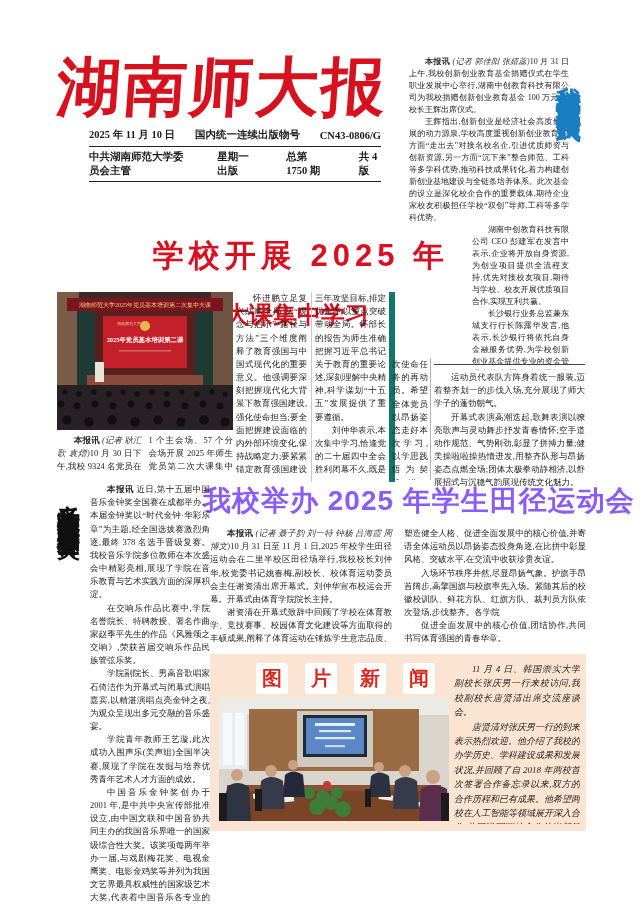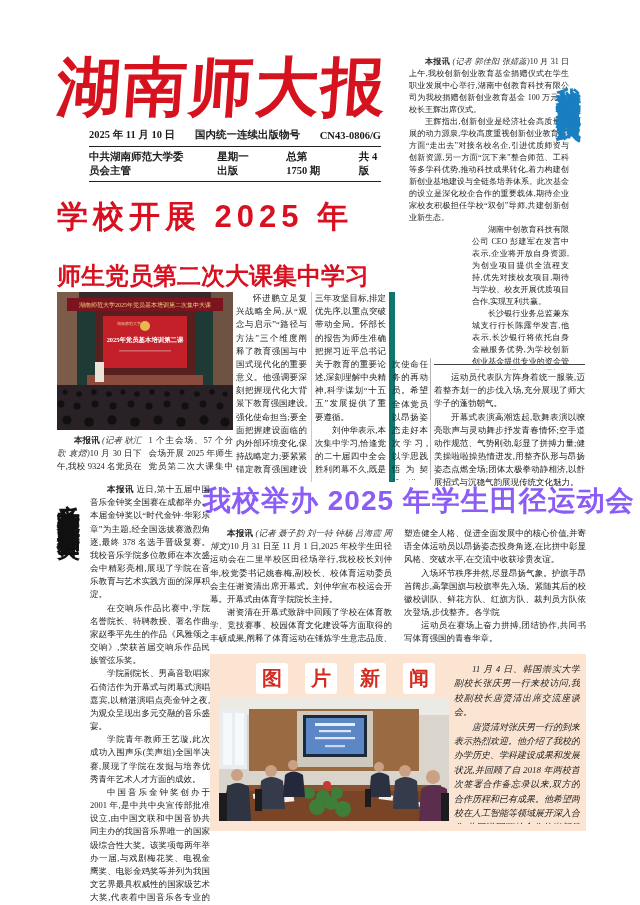--- a/index.html
+++ b/index.html
@@ -24,21 +24,21 @@
   #donation{left:409px;top:56px;width:160px;height:314px;overflow:hidden;font-size:8px;}
   #donation p{margin:0;text-indent:2em;line-height:1.5;text-align:justify;}
   #donation .wrap-indent p{margin-left:63px;}
   #blue-headline{left:549px;top:66px;width:37px;height:390px;
       writing-mode:vertical-rl;text-orientation:upright;
       font-size:25px;font-weight:bold;color:#1a7fc1;letter-spacing:2px;
       font-family:"Liberation Sans",sans-serif;text-align:left;}
   
   #red-headline{left:57px;top:196px;width:392px;color:#d8101f;
       font-family:"Liberation Sans",sans-serif;font-weight:bold;}
-  #red-headline .l1{font-size:31px;text-align:left;letter-spacing:5px;white-space:nowrap;}
+  #red-headline .l1{font-size:31px;text-align:right;letter-spacing:5px;white-space:nowrap;margin-top:39px;}
   #red-headline .l2{font-size:24px;letter-spacing:0px;white-space:nowrap;margin-top:22px;}
   
   #photo1{left:57px;top:292px;width:176px;height:138px;}
   
   #study-intro{left:57px;top:434px;width:176px;height:48px;overflow:hidden;
       column-count:2;column-gap:7px;}
   
   #study-body{left:236px;top:292px;width:150px;height:190px;overflow:hidden;
       column-count:2;column-gap:8px;column-rule:1px solid #c9c9c9;
       border-right:6px solid #0f766e;padding-right:3px;}
@@ -84,21 +84,21 @@
     <span>中共湖南师范大学委员会主管</span>
     <span>星期一出版</span>
     <span>总第 1750 期</span>
     <span>共 4 版</span>
   </div>
 </div>
 
 <div class="abs body-txt" id="donation">
   <p><b class="lede">本报讯</b>
     <span class="byline">(记者 郭佳阳 张婧蕊)</span><span>10 月 31 日上午,我校创新创业教育基金捐赠仪式在学生职业发展中心举行,湖南中创教育科技有限公司为我校捐赠创新创业教育基金 100 万元,副校长王辉出席仪式。</span></p>
-  <p>王辉指出,创新创业是经济社会高质量发展的动力源泉,学校高度重视创新创业教育,一方面“走出去”对接名校名企,引进优质师资与创新资源,另一方面“沉下来”整合师范、工科等多学科优势,推动科技成果转化,着力构建创新创业基地建设与全链条培养体系。此次基金的设立是深化校企合作的重要载体,期待企业家校友积极担任学校“双创”导师,共建创新创业新生态。</p>
+  <p>王辉指出,创新创业是经济社会高质量发展的动力源泉,学校高度重视创新创业教育,一方面“走出去”对接名校名企,引进优质师资与创新资源,另一方面“沉下来”整合师范、工科等多学科优势,推动科技成果转化,着力构建创新创业基地建设与全链条培养体系。此次基金的设立是深化校企合作的重要载体,期待企业家校友积极担任学校“双创”导师,工科等多学科优势。</p>
   <div class="wrap-indent">
     <p>湖南中创教育科技有限公司 CEO 彭建军在发言中表示,企业将开放自身资源,为创业项目提供全流程支持,优先对接校友项目,期待与学校、校友开展优质项目合作,实现互利共赢。</p>
     <p>长沙银行业务总监兼东城支行行长陈露华发言,他表示,长沙银行将依托自身金融服务优势,为学校创新创业基金提供专业的资金管理支持,打通金融资源与校园创业项目的对接通道。</p>
 
   </div>
 </div>
 
 <div class="abs" id="blue-headline">我校举行创新创业教育基金捐赠仪式</div>
 
 <div class="abs" id="red-headline">
@@ -183,21 +183,21 @@
 
 </div>
 
 <div class="abs" id="sports-headline">我校举办 2025 年学生田径运动会</div>
 
 <div class="abs body-txt" id="sports-body">
   <p><b class="lede">本报讯</b>
     <span class="byline">(记者 聂子韵 刘一特 钟杨 吕海霞 周博文)</span><span>10 月 31 日至 11 月 1 日,2025 年校学生田径运动会在二里半校区田径场举行,我校校长刘仲华,校党委书记姚春梅,副校长、校体育运动委员会主任谢资清出席开幕式。刘仲华宣布校运会开幕。开幕式由体育学院院长主持。</span></p>
   <p>谢资清在开幕式致辞中回顾了学校在体育教学、竞技赛事、校园体育文化建设等方面取得的丰硕成果,阐释了体育运动在锤炼学生意志品质、塑造健全人格、促进全面发展中的核心价值,并寄语全体运动员以昂扬姿态投身角逐,在比拼中彰显风格、突破水平,在交流中收获珍贵友谊。</p>
   <p>入场环节秩序井然,尽显昂扬气象。护旗手昂首阔步,高擎国旗与校旗率先入场。紧随其后的校徽校训队、鲜花方队、红旗方队、裁判员方队依次登场,步伐整齐。各学院</p>
-  <p>运动员在赛场上奋力拼搏,团结协作,共同书写体育强国的青春华章。</p>
+  <p>促进全面发展中的核心价值,团结协作,共同书写体育强国的青春华章。</p>
 
 </div>
 
 <div class="abs" id="music-headline">音乐学院多位教师亮相中国音乐金钟奖</div>
 
 <div class="abs body-txt" id="music-body">
   <p><b class="lede">本报讯</b>
     <span>近日,第十五届中国音乐金钟奖全国赛在成都举办。本届金钟奖以“时代金钟·华彩乐章”为主题,经全国选拔赛激烈角逐,最终 378 名选手晋级复赛。我校音乐学院多位教师在本次盛会中精彩亮相,展现了学院在音乐教育与艺术实践方面的深厚积淀。</span></p>
   <p>在交响乐作品比赛中,学院名誉院长、特聘教授、著名作曲家赵季平先生的作品《风雅颂之交响》,荣获首届交响乐作品民族管弦乐奖。</p>
   <p>学院副院长、男高音歌唱家石倚洁作为开幕式与闭幕式演唱嘉宾,以精湛演唱点亮金钟之夜,为观众呈现出多元交融的音乐盛宴。</p>

